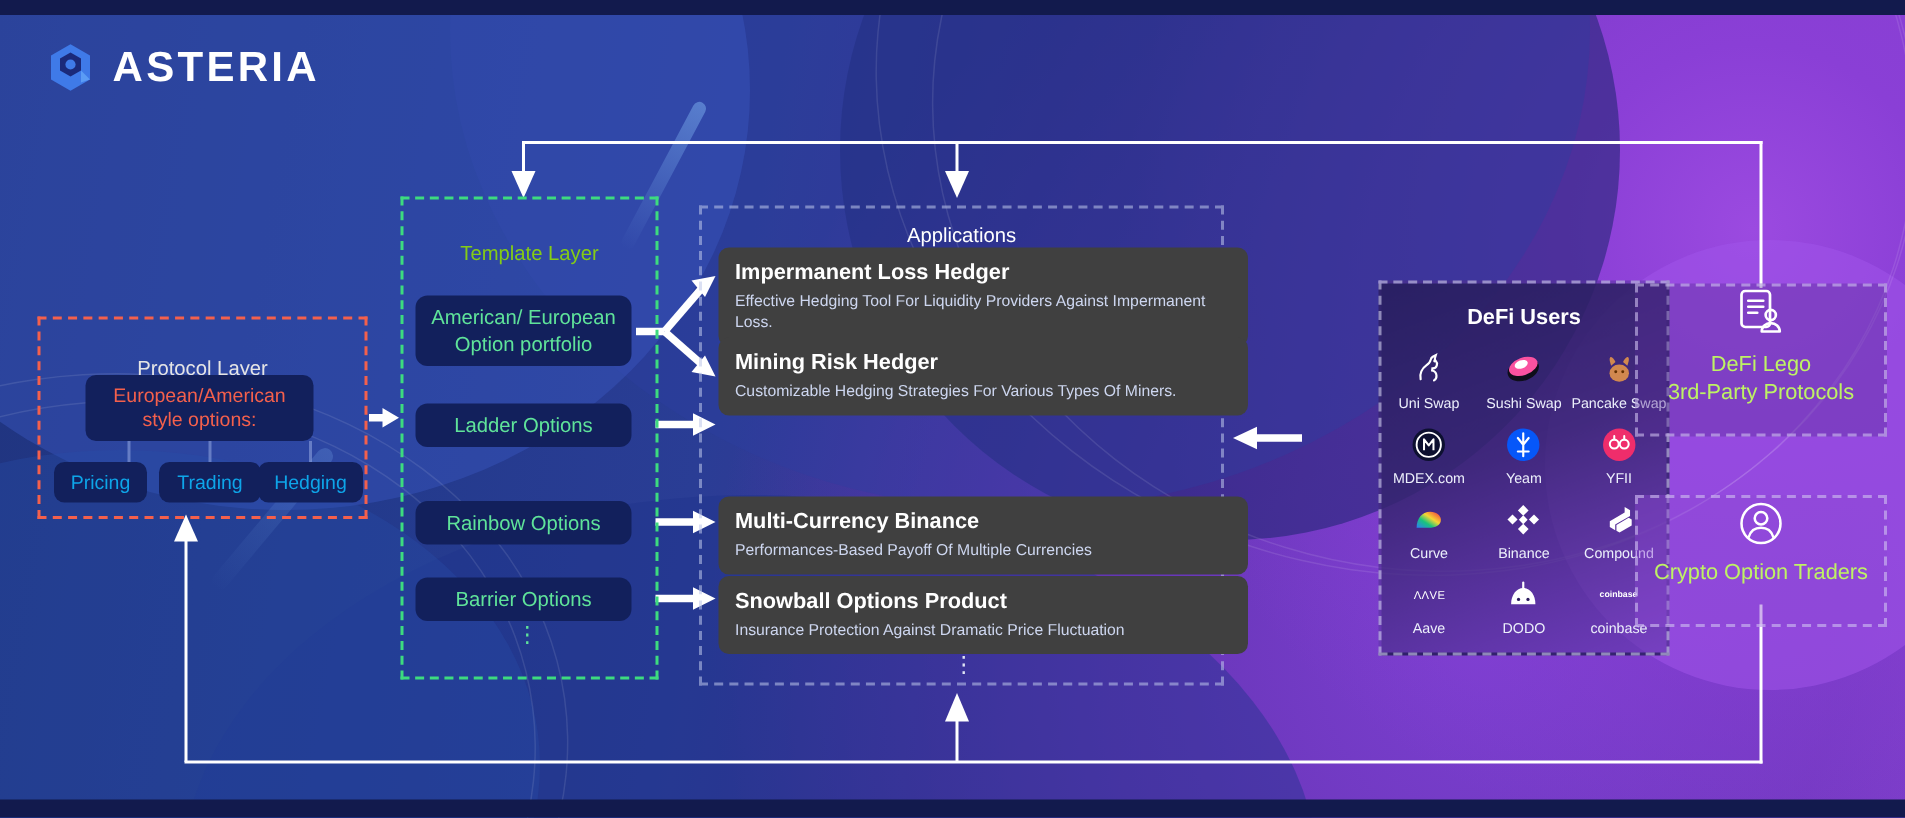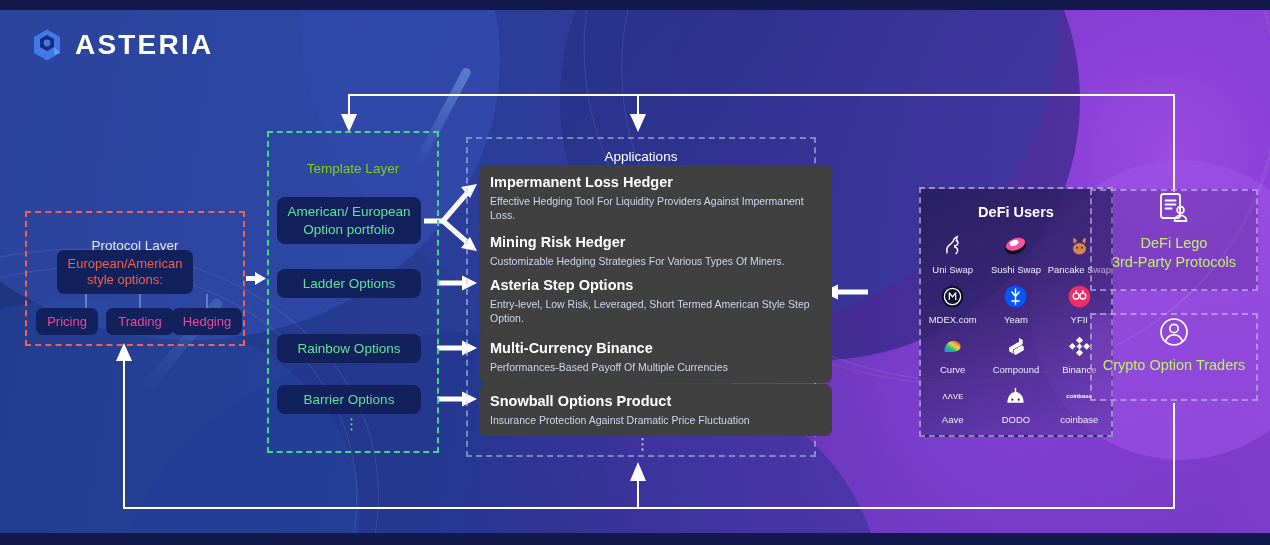--- a/index.html
+++ b/index.html
@@ -58,22 +58,22 @@
   .apps .region-title{ top:10px; color:#ffffff; }
   .defi{ left:871px; top:187px; width:194px; height:250px; border:2px dashed rgba(205,205,235,.6);
          background:linear-gradient(160deg,rgba(40,30,95,.92) 0%, rgba(52,36,110,.85) 45%, rgba(96,56,170,.55) 100%);margin-left:48px; }
   .defi .region-title{ top:15px; color:#fff; font-size:14.5px; font-weight:bold; }
 
   
   .dbox{
     position:absolute; background:#12205c; border-radius:7px;
     display:flex; align-items:center; justify-content:center; text-align:center;
   }
-  .p-main{ left:57px; top:250px; width:136px; height:44px; color:#f4604c; font-size:13px; line-height:16px; padding:0 18px; }
-  .p-sub{ top:308px; height:27px; color:#ec4899; font-size:13px; }
+  .p-main{ left:57px; top:250px; width:152px; height:44px; color:#f4604c; font-size:13px; line-height:16px; padding:0 18px; }
+  .p-sub{ top:308px; height:27px; color:#0ea5e9; font-size:13px; }
   .p-pricing{ left:36px; width:62px; }
   .p-trading{ left:106px; width:68px; }
   .p-hedging{ left:172px; width:70px; }
   .connector-v{ position:absolute; width:2px; background:rgba(150,170,225,.55); }
 
   .t-box{
     position:absolute; left:277px; background:#12205c; border-radius:8px;
     color:#5fe39a; font-size:13.5px; display:flex; align-items:center; justify-content:center;
     text-align:center; width:144px;
   }
@@ -95,21 +95,21 @@
   .defi-grid{ position:absolute; left:0; top:42px; width:100%;
               display:grid; grid-template-columns:repeat(3,1fr); row-gap:6px; }
   .defi-cell{ display:flex; flex-direction:column; align-items:center; gap:3px; }
   .defi-ico{ width:30px; height:30px; display:flex; align-items:center; justify-content:center; }
   .defi-lbl{ font-size:9.5px; color:#eceffb; white-space:nowrap; }
 
   
   .rbox{ position:absolute; border:2px dashed rgba(215,205,245,.55); display:flex;
          flex-direction:column; align-items:center; justify-content:flex-start; gap:7px; color:#bef264; }
   .lego{ left:1090px; top:189px; width:168px; height:102px; background:rgba(86,46,150,.38); }
-  .traders{ left:1090px; top:313px; width:168px; height:88px; background:rgba(140,72,212,.42); }
+  .traders{ left:1090px; top:330px; width:168px; height:88px; background:rgba(140,72,212,.42); }
   .rbox .lines{ font-size:14.5px; line-height:19px; text-align:center; }
 
   
   .wl{ position:absolute; background:#fff; }
   svg.arrow-layer{ position:absolute; left:0; top:0; width:1270px; height:545px; pointer-events:none; }
 </style>
 </head>
 <body>
 
 <div id="stage">
@@ -214,24 +214,20 @@
     <div class="region-title">Applications</div>
   </div>
   <div class="app-card" style="top:165px;">
     <div class="ttl">Impermanent Loss Hedger</div>
     <div class="sub">Effective Hedging Tool For Liquidity Providers Against Impermanent Loss.</div>
   </div>
   <div class="app-card" style="top:225px;">
     <div class="ttl">Mining Risk Hedger</div>
     <div class="sub">Customizable Hedging Strategies For Various Types Of Miners.</div>
   </div>
-  <div class="app-card" style="top:268px;">
-    <div class="ttl">Asteria Step Options</div>
-    <div class="sub">Entry-level, Low Risk, Leveraged, Short Termed American Style Step Option.</div>
-  </div>
   <div class="app-card" style="top:331px;">
     <div class="ttl">Multi-Currency Binance</div>
     <div class="sub">Performances-Based Payoff Of Multiple Currencies</div>
   </div>
   <div class="app-card" style="top:384px;">
     <div class="ttl">Snowball Options Product</div>
     <div class="sub">Insurance Protection Against Dramatic Price Fluctuation</div>
   </div>
   <div class="app-dots">⋮</div>
 
@@ -320,40 +316,40 @@
               </defs>
               <path d="M6 21c0-7 4-12 10-12 5 0 8 3 8 6 0 4-4 6-9 6z" fill="url(#cg)"></path>
             </svg>
         </div>
         <div class="defi-lbl">Curve</div>
       </div>
 
       <div class="defi-cell">
         <div class="defi-ico">
           <svg viewBox="0 0 30 30" width="27" height="27">
-              <path d="M19 5.5l4 2.4v4.3L12 18.6v4.2l-4-2.4v-4.3l11-6.4z" fill="#fff"></path>
-              <path d="M22 13.6l2.2 1.3v4.3l-9 5.2-2.3-1.3v-4.2z" fill="#fff"></path>
-            </svg>
-        </div>
-        <div class="defi-lbl">Compound</div>
-      </div>
-
-      <div class="defi-cell">
-        <div class="defi-ico">
-          <svg viewBox="0 0 30 30" width="27" height="27">
               <g fill="#fff">
                 <rect x="12.2" y="5.3" width="5.6" height="5.6" transform="rotate(45 15 8.1)"></rect>
                 <rect x="12.2" y="19.1" width="5.6" height="5.6" transform="rotate(45 15 21.9)"></rect>
                 <rect x="4.4" y="12.2" width="5.3" height="5.3" transform="rotate(45 7.05 14.85)"></rect>
                 <rect x="20.3" y="12.2" width="5.3" height="5.3" transform="rotate(45 22.95 14.85)"></rect>
                 <rect x="12.7" y="12.7" width="4.6" height="4.6" transform="rotate(45 15 15)"></rect>
               </g>
             </svg>
         </div>
         <div class="defi-lbl">Binance</div>
+      </div>
+
+      <div class="defi-cell">
+        <div class="defi-ico">
+          <svg viewBox="0 0 30 30" width="27" height="27">
+              <path d="M19 5.5l4 2.4v4.3L12 18.6v4.2l-4-2.4v-4.3l11-6.4z" fill="#fff"></path>
+              <path d="M22 13.6l2.2 1.3v4.3l-9 5.2-2.3-1.3v-4.2z" fill="#fff"></path>
+            </svg>
+        </div>
+        <div class="defi-lbl">Compound</div>
       </div>
 
       <div class="defi-cell">
         <div class="defi-ico">
           <svg viewBox="0 0 60 22" width="46" height="19">
               <text x="30" y="16" text-anchor="middle" font-family="Liberation Sans, sans-serif" font-size="15" letter-spacing="0.5" fill="#fff">ΛΛVE</text>
             </svg>
         </div>
         <div class="defi-lbl">Aave</div>
       </div>

